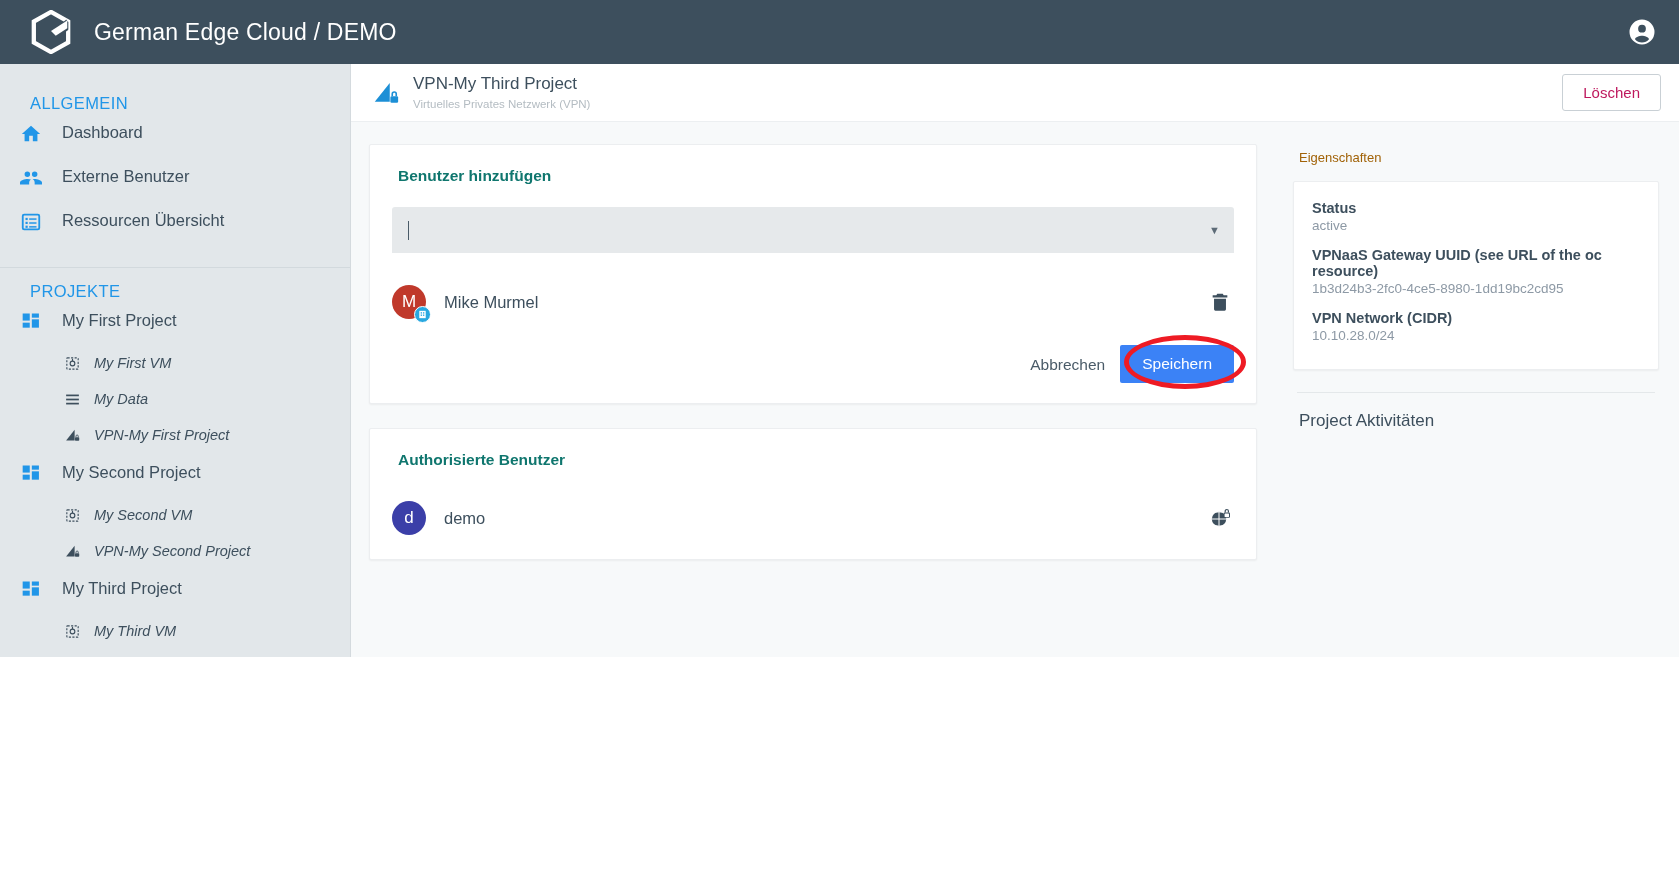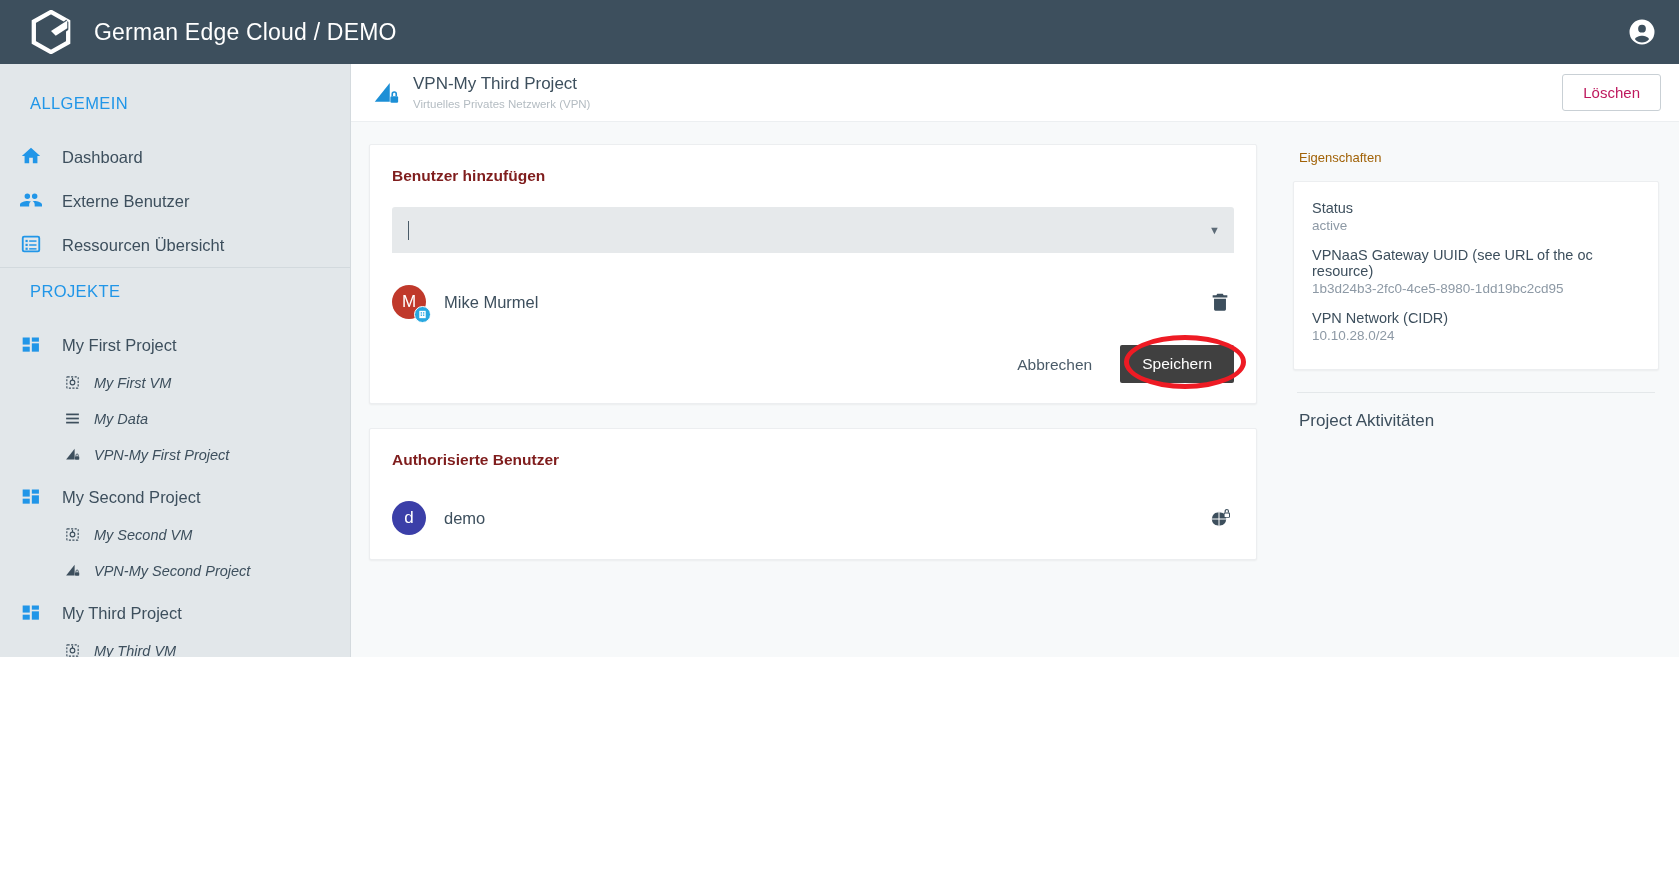--- a/index.html
+++ b/index.html
@@ -38,21 +38,21 @@
     border-right: 1px solid #d4dade;
   }
   .side-group-title {
     color: #2196e8;
     font-size: 16.5px;
     letter-spacing: .4px;
     padding: 14px 0 10px 18px;
     margin-left: 12px;
   }
   .side-item {
-    display: flex; align-items: flex-end;
+    display: flex; align-items: flex-start;
     height: 44px;
     padding-left: 18px;
     color: #3d4f5d;
     font-size: 16.5px;
     cursor: pointer;
   }
   .side-item .ic { width: 26px; min-width: 26px; display: flex; align-items: center; justify-content: center; margin-right: 18px; }
   .side-item.sub { padding-left: 62px; font-size: 14.5px; height: 36px; font-style: italic; }
   .side-item.sub .ic { width: 20px; min-width: 20px; margin-right: 12px; }
   .side-item.project { font-size: 16.5px; height: 44px; }
@@ -85,21 +85,21 @@
   .col-right { width: 400px; min-width: 400px; padding: 0 20px 0 14px; }
 
   .card {
     background: #fff;
     border: 1px solid #eceef0;
     border-radius: 2px;
     box-shadow: 0 1px 2px rgba(0,0,0,.05);
     padding: 22px 22px 20px 22px;
     margin-bottom: 24px;
   }
-  .card-title { font-size: 15.5px; font-weight: bold; color: #7f1d1d; margin-bottom: 22px; }
+  .card-title { font-size: 15.5px; font-weight: bold; color: #0f766e; margin-bottom: 22px; margin-left: 6px; }
 
   .select-field {
     background: #e6e9eb;
     height: 46px;
     border-radius: 3px 3px 0 0;
     display: flex; align-items: center;
     padding: 0 14px 0 16px;
     cursor: text;
     position: relative;
   }
@@ -125,23 +125,23 @@
   .row-spacer { flex: 1 1 auto; }
   .row-action { cursor: pointer; display: flex; align-items: center; justify-content: center; width: 28px; height: 28px; }
 
   .form-actions { display: flex; align-items: flex-end; justify-content: flex-end; margin-top: 22px; position: relative; }
   .btn-flat {
     background: transparent; border: none; color: #4a5b68;
     font-size: 15.5px; padding: 9px 14px; cursor: pointer;
     font-family: "Liberation Sans", sans-serif;
   }
   .btn-primary {
-    background: #404040; color: #fff; border: none;
+    background: #3b82f6; color: #fff; border: none;
     font-size: 15.5px; padding: 10px 22px; border-radius: 2px; cursor: pointer;
-    margin-left: 14px;
+    margin-left: 1px;
     font-family: "Liberation Sans", sans-serif;
   }
   
   .annotation-ellipse {
     position: absolute;
     right: -12px; top: -10px;
     width: 122px; height: 54px;
     border: 5px solid #ee1b24;
     border-radius: 50%;
     pointer-events: none;
@@ -149,21 +149,21 @@
 
   
   .panel-title { font-size: 13px; color: #a16207; padding: 6px 0 16px 6px; }
   .panel-card {
     background: #fff;
     border: 1px solid #eceef0;
     border-radius: 2px;
     box-shadow: 0 1px 2px rgba(0,0,0,.05);
     padding: 18px 18px 20px 18px;
   }
-  .prop-label { font-size: 14.5px; font-weight: normal; color: #3d4f5d; margin-bottom: 2px; }
+  .prop-label { font-size: 14.5px; font-weight: bold; color: #3d4f5d; margin-bottom: 2px; }
   .prop-value { font-size: 13.5px; color: #8d99a5; margin-bottom: 14px; }
   .prop-value.last { margin-bottom: 6px; }
   .panel-sep { height: 1px; background: #e4e8ea; margin: 22px 4px 0 4px; }
   .panel-title2 { font-size: 17px; color: #3d4f5d; padding: 18px 0 0 6px; }
 </style>
 </head>
 <body>
 
 <div class="app">
 

